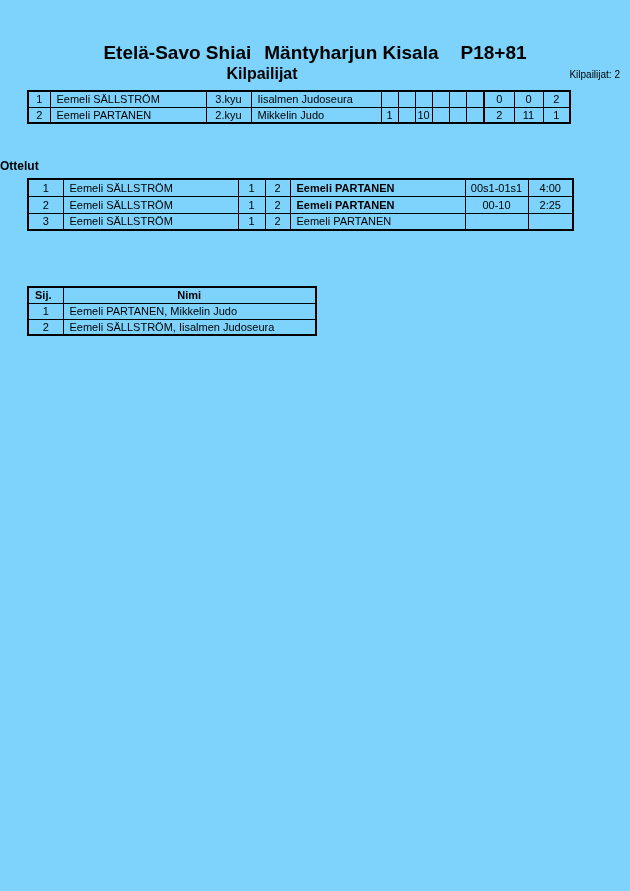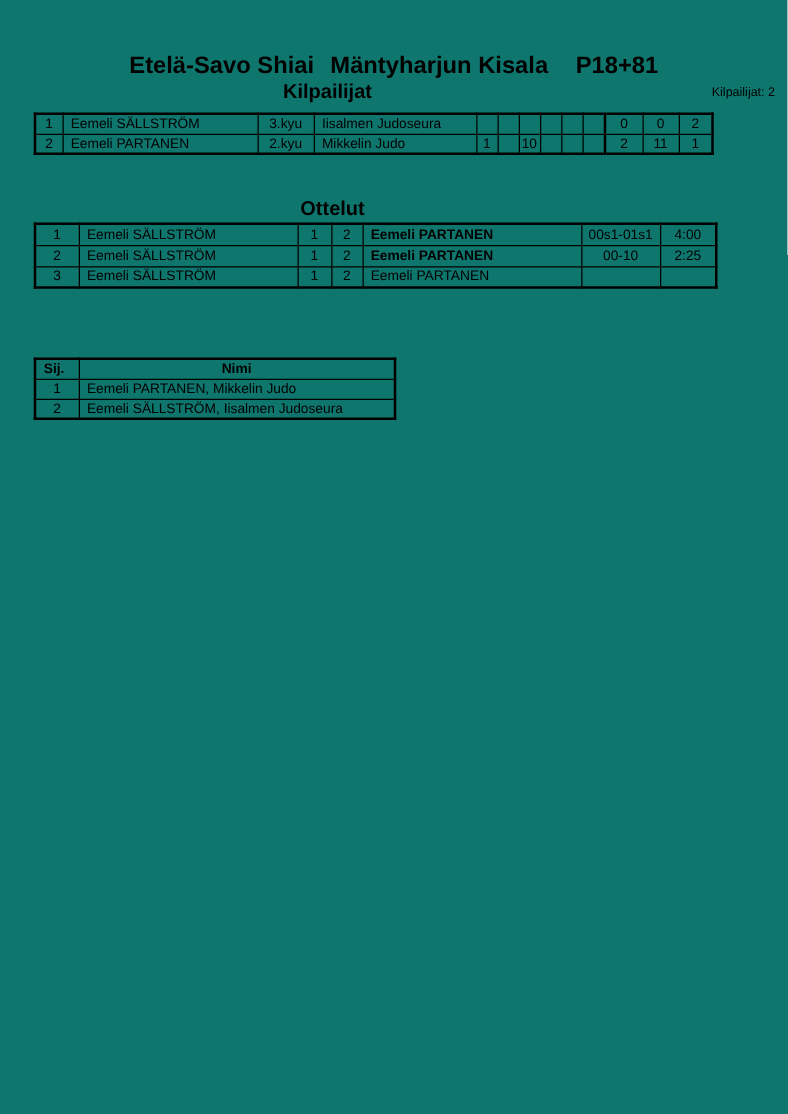--- a/index.html
+++ b/index.html
@@ -1,21 +1,21 @@
 <!DOCTYPE html>
 <html><head>
 <meta charset="utf-8">
 <style>
   * { margin: 0; padding: 0; box-sizing: border-box; }
   html, body { background: #ffffff; }
   .page {
     position: relative;
     width: 630px;
     height: 891px;
-    background: #0f766e;
+    background: #7dd3fc;
     color: #000000;
     font-family: "Liberation Sans", sans-serif;
     overflow: hidden;
   }
   .main-title {
     position: absolute;
     top: 42px; left: 0; width: 630px;
     display: flex; justify-content: center; align-items: baseline;
     font-size: 19px; font-weight: bold; white-space: nowrap;
   }
@@ -25,21 +25,21 @@
     position: absolute;
     top: 65px; left: 0; width: 524px;
     text-align: center;
     font-size: 16px; font-weight: bold;
   }
   .count-label {
     position: absolute;
     top: 69px; right: 10px;
     font-size: 10px;
   }
-  .section-title { position: absolute; font-size: 16px; font-weight: bold; text-align: center; }
+  .section-title { position: absolute; font-size: 12px; font-weight: bold; }
   .ottelut-title  { top: 159px; left: 0; width: 532px; }
   .tulokset-title { top: 262px; left: 0; width: 345px; }
 
   table {
     position: absolute;
     border-collapse: collapse;
     table-layout: fixed;
     font-size: 11px;
     border: 2px solid #000000;
   }

